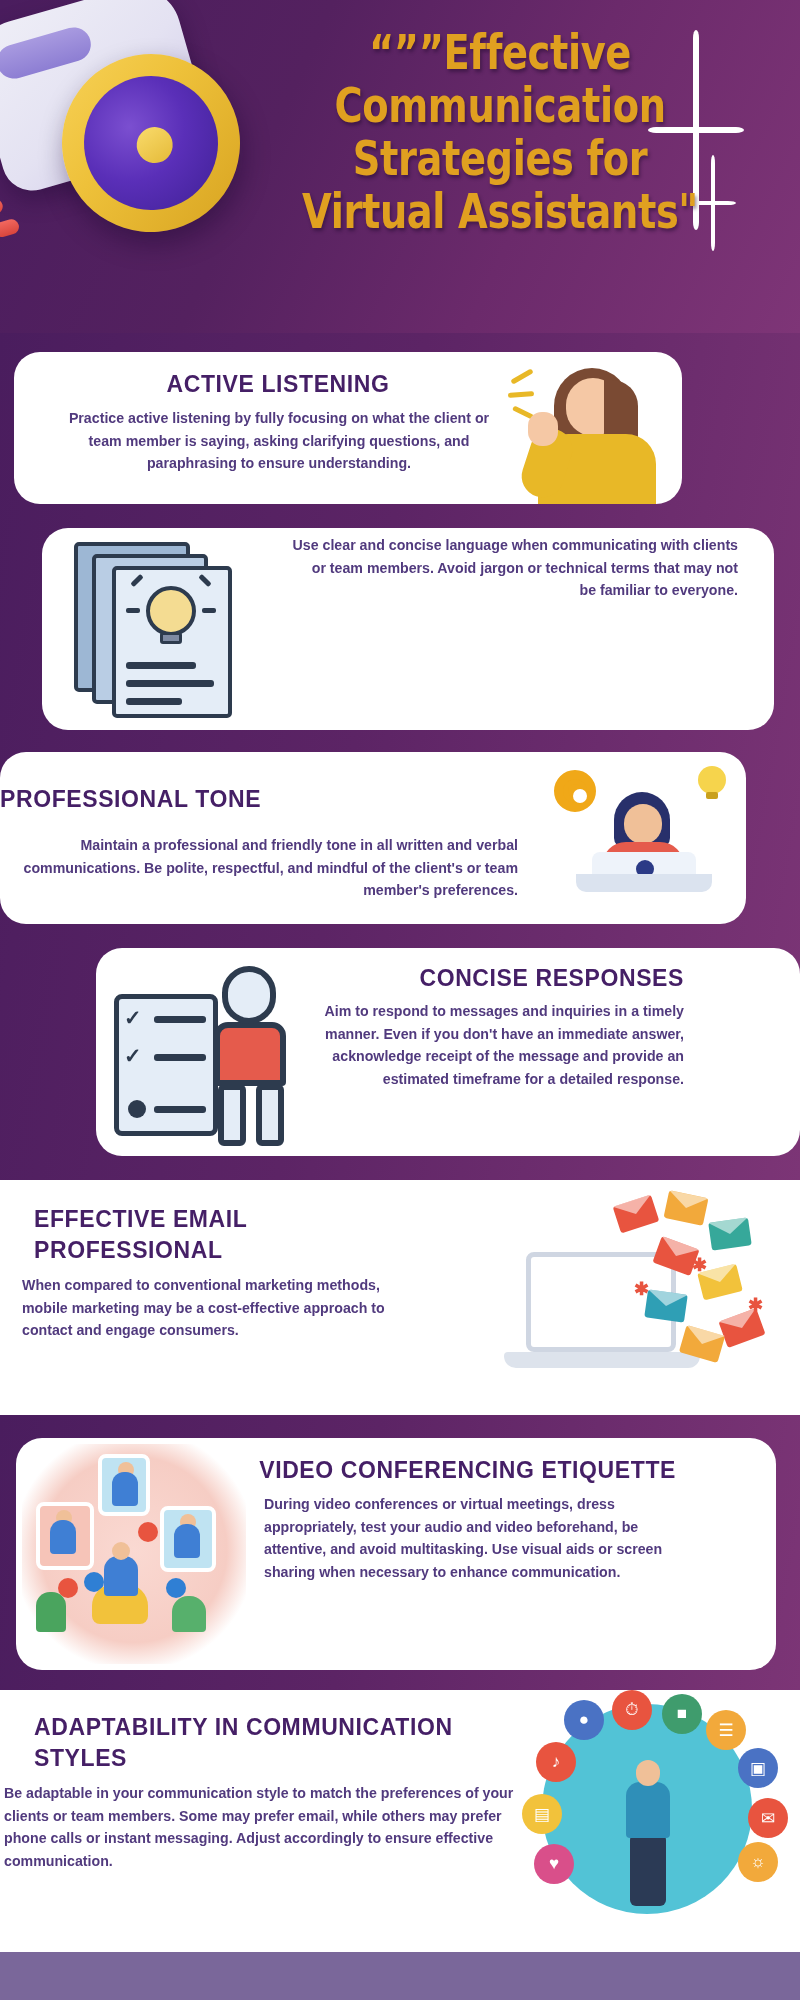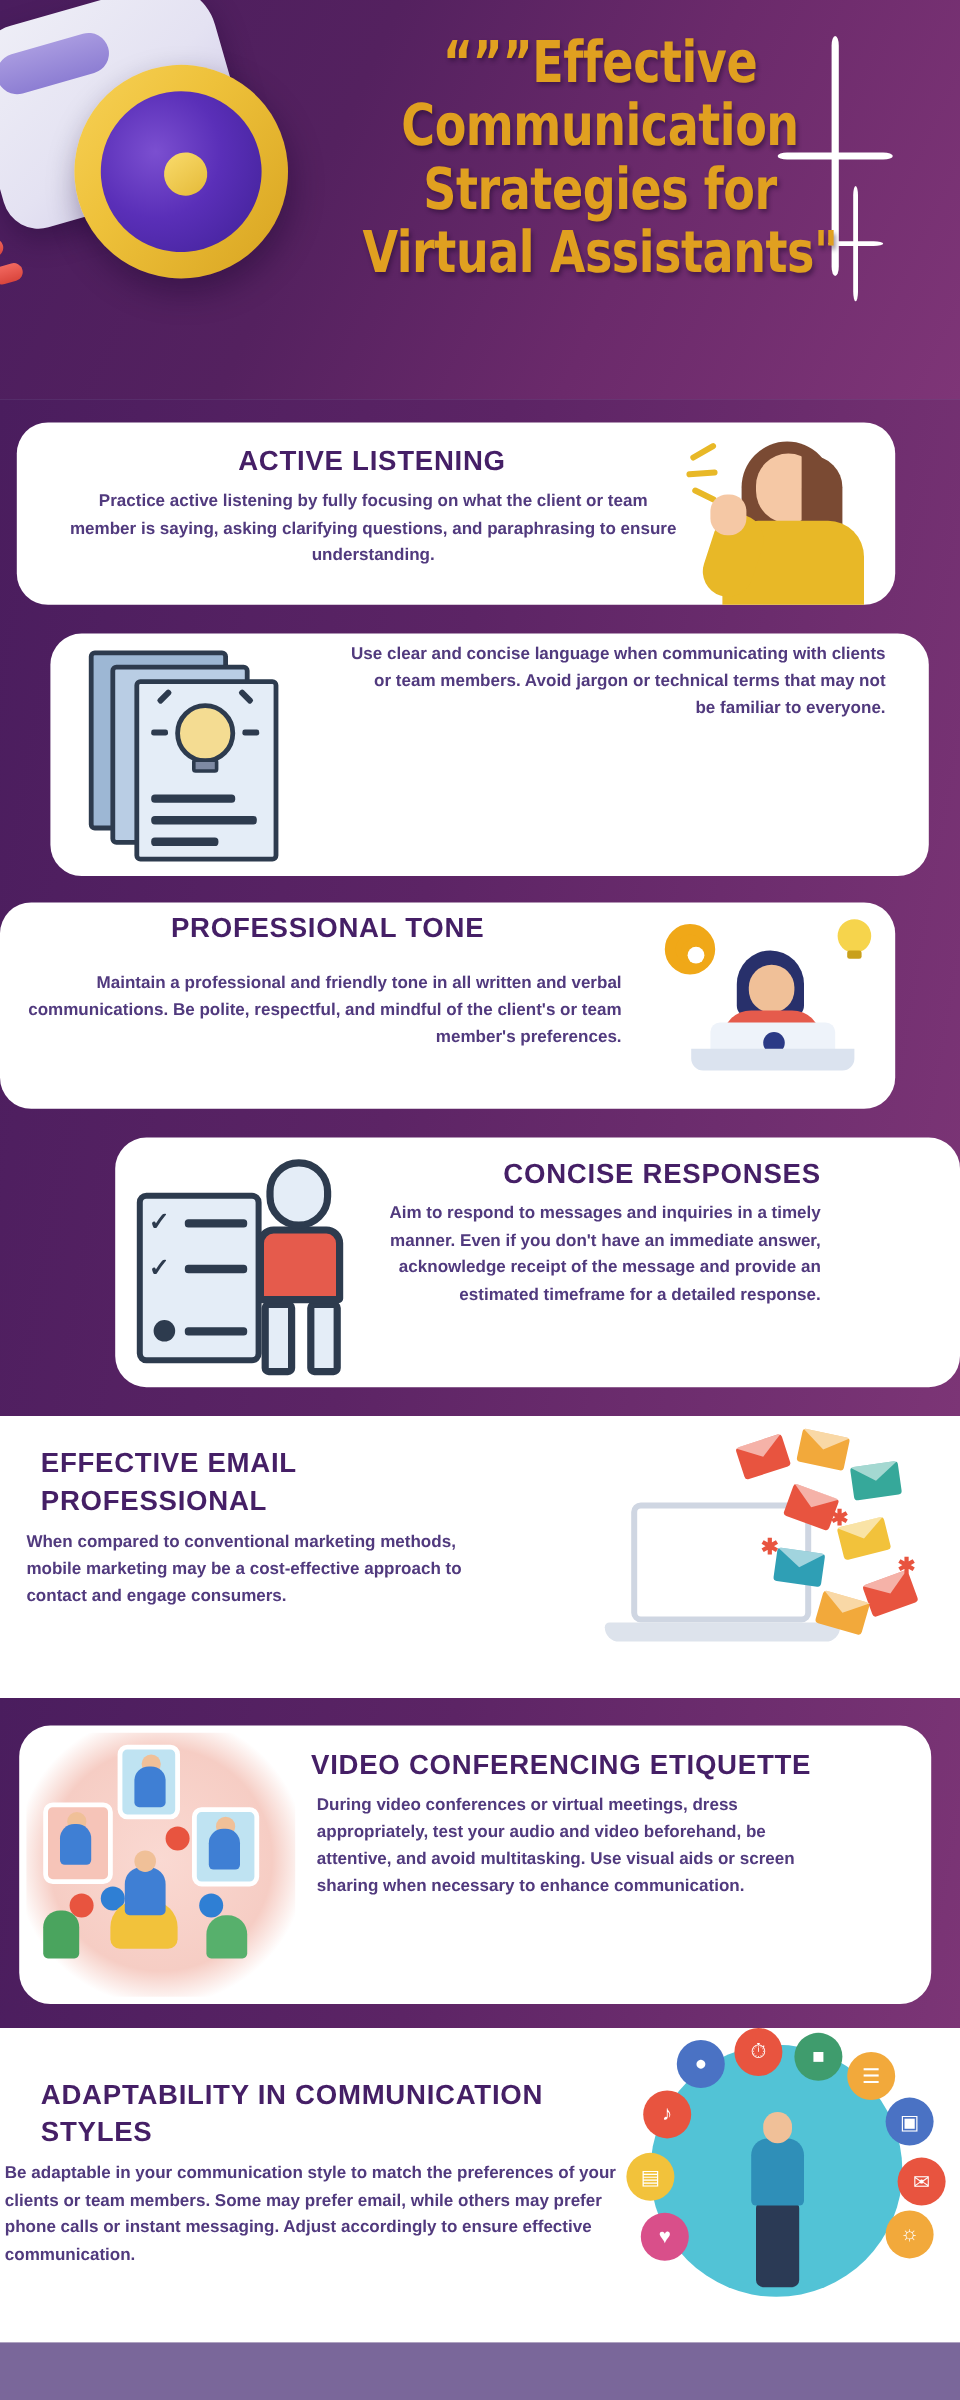--- a/index.html
+++ b/index.html
@@ -114,52 +114,52 @@
     line-height: 31px;
   }
   .card-body {
     color: #513a7e;
     font-size: 14.2px;
     line-height: 22.5px;
     font-weight: 600;
   }
 
   
-  #card-listening { left: 14px; top: 352px; width: 732px; height: 152px; }
+  #card-listening { left: 14px; top: 352px; width: 668px; height: 152px; }
   #card-listening .card-title { text-align: center; margin: 17px 140px 0 0; }
   #card-listening .card-body { text-align: center; margin: 7px 178px 0 40px; }
 
   
   #card-clear { left: 42px; top: 528px; width: 732px; height: 202px; }
   #card-clear .card-title { text-align: right; margin: 16px 36px 0 0; }
   #card-clear .card-body { text-align: right; margin: 6px 36px 0 250px; }
 
   
   #card-tone { left: 0px; top: 752px; width: 746px; height: 172px; }
-  #card-tone .card-title { text-align: center; margin: 6px 200px 0 0; }
+  #card-tone .card-title { margin: 32px 200px 0 0; }
   #card-tone .card-body { text-align: right; margin: 19px 228px 0 20px; }
 
   
   #card-prompt { left: 96px; top: 948px; width: 704px; height: 208px; }
   #card-prompt .card-title { text-align: right; margin: 15px 116px 0 0; }
   #card-prompt .card-body { text-align: right; margin: 6px 116px 0 180px; }
 
   
   #card-email { left: 0px; top: 1180px; width: 800px; height: 235px; background: #ffffff; border-radius: 0; }
   #card-email .card-title { text-align: left; margin: 24px 0 0 34px; width: 360px; }
   #card-email .card-body { text-align: left; margin: 8px 0 0 22px; width: 380px; }
 
   
   #card-video { left: 16px; top: 1438px; width: 760px; height: 232px; }
   #card-video .card-title { text-align: right; margin: 17px 0 0 240px; width: 420px; }
   #card-video .card-body { text-align: left; margin: 7px 0 0 248px; width: 420px; }
 
   
   #card-adapt { left: 0px; top: 1690px; width: 800px; height: 262px; border-radius: 0; }
-  #card-adapt .card-title { text-align: left; margin: 40px 0 0 34px; width: 500px; }
+  #card-adapt .card-title { text-align: left; margin: 22px 0 0 34px; width: 500px; }
   #card-adapt .card-body { text-align: left; margin: 8px 0 0 4px; width: 520px; }
 
   
   .illus { position: absolute; }
 
   
   .woman-listen { right: 10px; top: 4px; width: 164px; height: 148px; }
   .wl-hair { position: absolute; left: 46px; top: 12px; width: 76px; height: 78px; background: #7a4a33; border-radius: 38px 38px 24px 24px; }
   .wl-face { position: absolute; left: 58px; top: 22px; width: 54px; height: 58px; background: #f5c8a5; border-radius: 27px; }
   .wl-hair2 { position: absolute; left: 96px; top: 24px; width: 34px; height: 86px; background: #7a4a33; border-radius: 0 26px 26px 0; }

